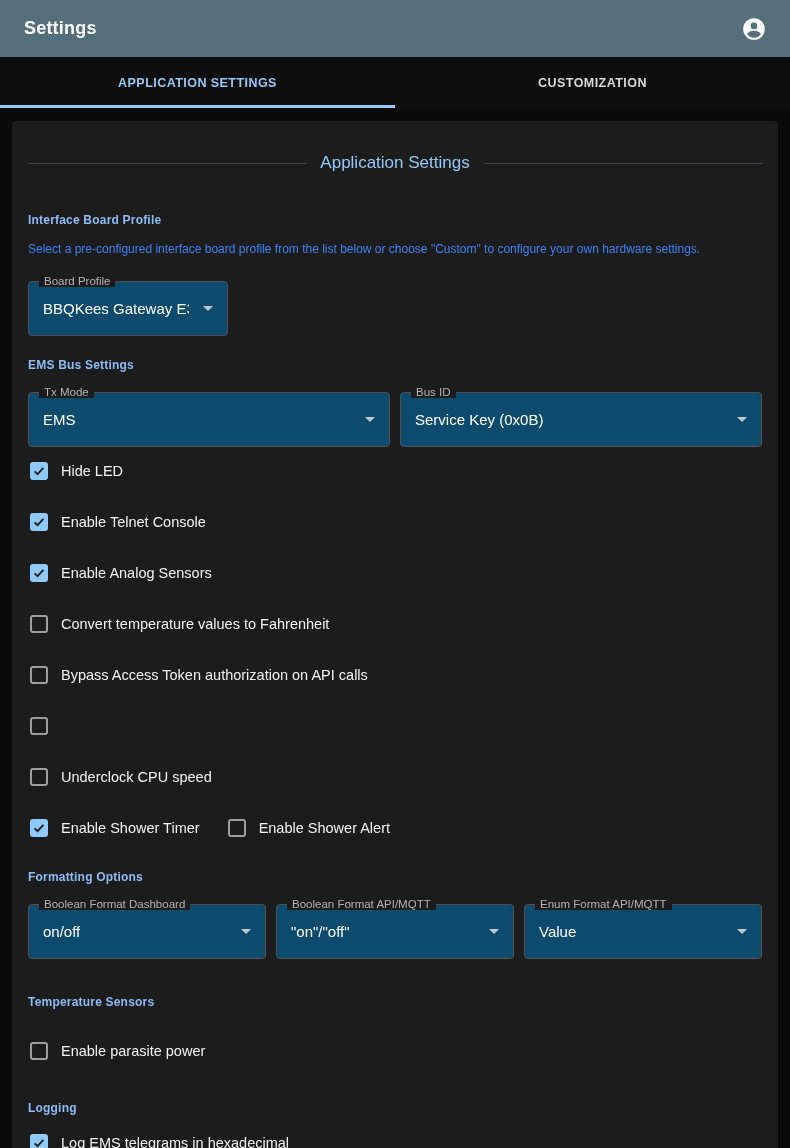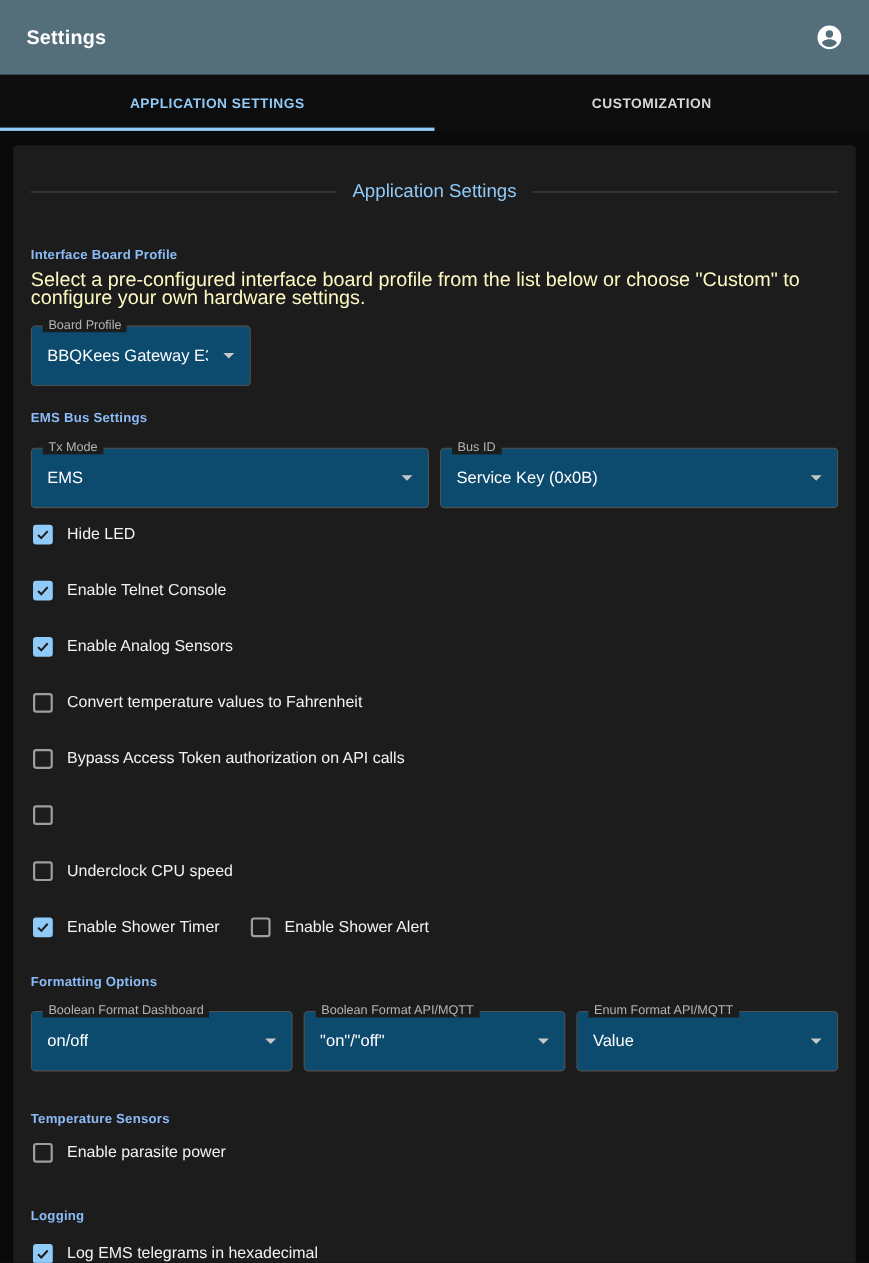--- a/index.html
+++ b/index.html
@@ -5,21 +5,21 @@
   * { margin: 0; padding: 0; box-sizing: border-box; }
   html, body { width: 790px; height: 1148px; overflow: hidden; }
   body {
     background: #0a0a0a;
     font-family: "Liberation Sans", "DejaVu Sans", sans-serif;
     color: #ffffff;
   }
 
   
   .appbar {
-    height: 68px;
+    height: 57px;
     background: #546e7a;
     display: flex;
     align-items: center;
     padding: 0 16px 0 24px;
     box-shadow: 0 2px 4px rgba(0,0,0,0.4);
   }
   .appbar-title {
     font-size: 18px;
     font-weight: 700;
     color: #ffffff;
@@ -90,23 +90,23 @@
   .section-title {
     font-size: 12px;
     font-weight: 700;
     color: #8cbcf7;
     letter-spacing: 0.2px;
   }
 
   .warn-text {
     margin-top: 8px;
     max-width: 702px;
-    font-size: 18px;
-    line-height: 16px;
-    color: #fef9c3;
+    font-size: 12px;
+    line-height: 28px;
+    color: #3b82f6;
   }
 
   
   .select-field {
     position: relative;
     height: 55px;
     border: 1px solid #515151;
     border-radius: 4px;
     display: flex;
     align-items: center;
@@ -300,21 +300,21 @@
       <span class="select-arrow"></span>
     </div>
     <div class="select-field end-arrow" style="flex:1">
       <span class="field-label">Enum Format API/MQTT</span>
       <span class="field-value">Value</span>
       <span class="select-arrow"></span>
     </div>
   </div>
 
   <h2 class="section-title" style="margin-top:36px">Temperature Sensors</h2>
-  <div class="cb-list" style="margin-top:14px; gap:20px">
+  <div class="cb-list" style="margin-top:32px; gap:20px">
     <label class="cb-row" data-checked="false">
       <span class="cb-box"></span>
       <span class="cb-label">Enable parasite power</span>
     </label>
   </div>
 
   <h2 class="section-title" style="margin-top:40px">Logging</h2>
   <div class="cb-list" style="margin-top:18px; gap:20px">
     <label class="cb-row" data-checked="true">
       <span class="cb-box">

